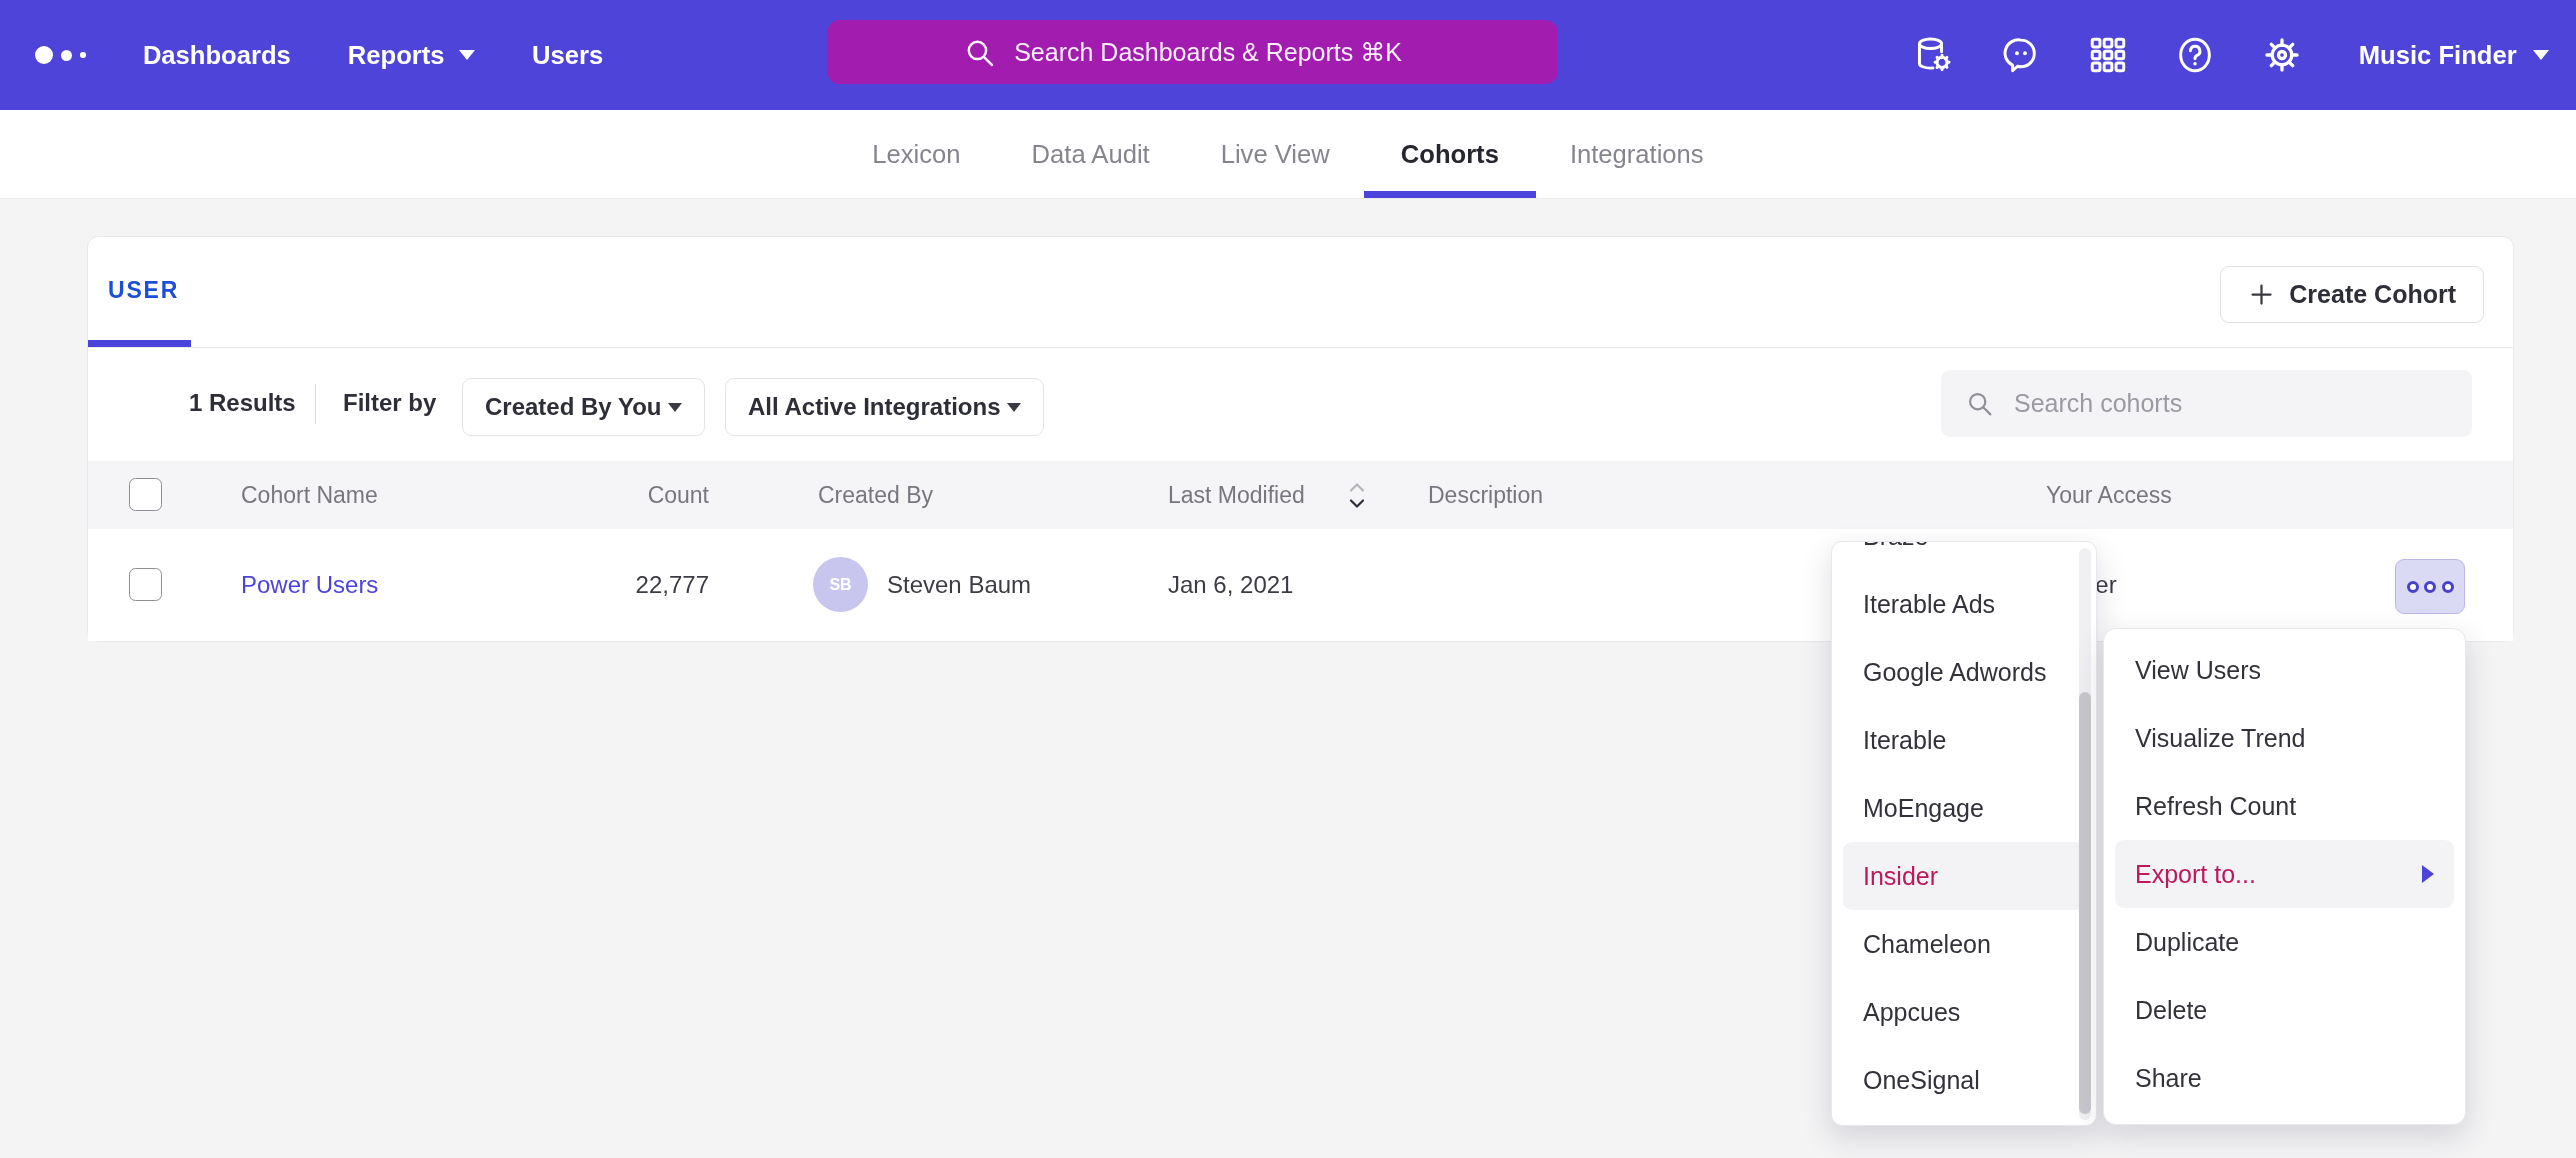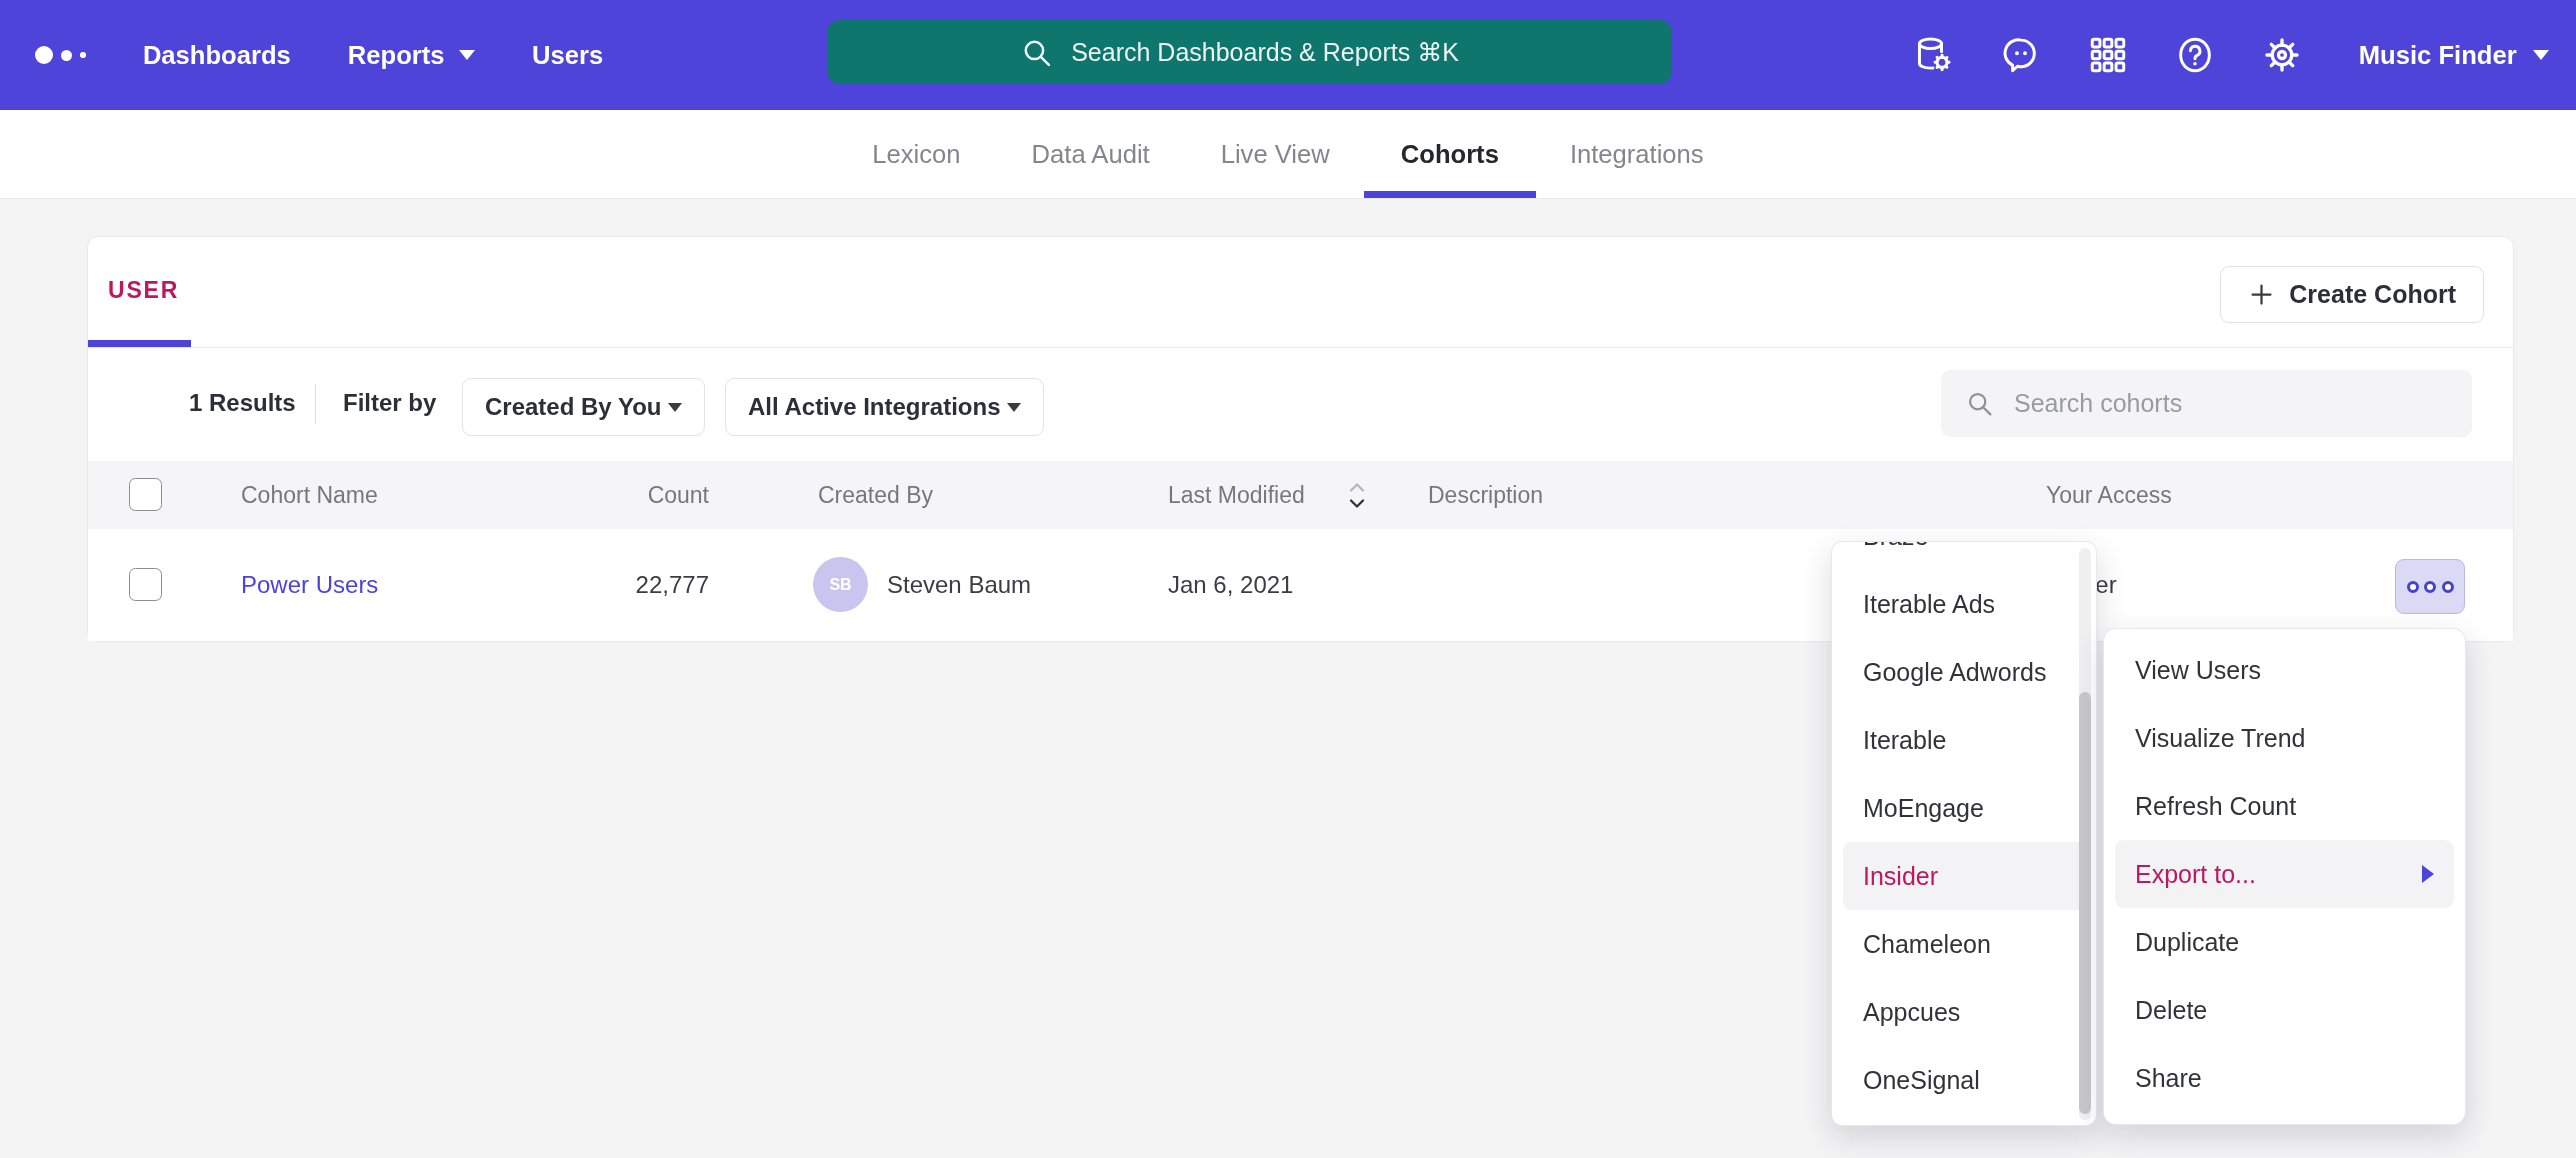--- a/index.html
+++ b/index.html
@@ -10,21 +10,21 @@
   .topnav{position:absolute;left:0;top:0;width:2576px;height:110px;background:#4e44d9;}
   .nav-left{position:absolute;left:35px;top:0;height:110px;display:flex;align-items:center;gap:57px;}
   .logo{display:flex;align-items:center;gap:8.2px;cursor:pointer;}
   .logo .d1{width:18px;height:18px;border-radius:50%;background:#fff;}
   .logo .d2{width:11px;height:11px;border-radius:50%;background:#fff;}
   .logo .d3{width:5.5px;height:5.5px;border-radius:50%;background:#fff;}
   .nav-item{display:flex;align-items:center;gap:14.6px;color:#fff;font-size:25.6px;font-weight:600;cursor:pointer;}
   .caret{width:0;height:0;border-left:8.2px solid transparent;border-right:8.2px solid transparent;
          border-top:10px solid currentColor;}
   .caret.small{border-left-width:7.3px;border-right-width:7.3px;border-top-width:9px;}
-  .gsearch{position:absolute;left:827px;top:20px;width:845px;height:64px;background:#0f766e;
+  .gsearch{position:absolute;left:827px;top:20px;width:731px;height:64px;background:#a21caf;
            border-radius:12.8px;display:flex;align-items:center;justify-content:center;gap:16.4px;cursor:text;}
   .gsearch svg{color:#fff;opacity:.95;}
   .gsearch input{width:406px;background:transparent;border:none;outline:none;color:#fff;
                  font-family:inherit;font-size:25px;}
   .gsearch input::placeholder{color:rgba(255,255,255,0.93);opacity:1;}
   .nav-right{position:absolute;right:27px;top:0;height:110px;display:flex;align-items:center;gap:45px;}
   .nav-icon{width:42px;height:42px;color:#fff;cursor:pointer;display:block;}
   .project{display:flex;align-items:center;gap:16.4px;color:#fff;font-size:25.6px;font-weight:700;
            cursor:pointer;margin-left:11px;}
 
@@ -33,21 +33,21 @@
           border-bottom:0.9px solid #ebebee;display:flex;justify-content:center;gap:71px;}
   .tab{position:relative;height:88px;display:flex;align-items:center;font-size:25.6px;color:#85858e;cursor:pointer;}
   .tab.active{color:#26262e;font-weight:600;}
   .tab .underline{position:absolute;left:-37px;right:-37px;bottom:0;height:7.3px;background:#4c43db;}
 
   
   .card{position:absolute;left:87px;top:236px;width:2427px;height:406px;background:#fff;
         border:0.9px solid #e9e9ec;border-radius:11px;box-sizing:border-box;}
   .panel-tabs{position:absolute;left:0;top:0;width:100%;height:111px;border-bottom:0.9px solid #e9e9ec;box-sizing:border-box;}
   .user-tab{position:absolute;left:20px;top:40px;font-size:23px;font-weight:700;letter-spacing:1.8px;
-            color:#be185d;cursor:pointer;}
+            color:#1d4ed8;cursor:pointer;}
   .user-underline{position:absolute;left:0;top:103px;width:103px;height:7.3px;background:#4c43db;}
   .create-btn{position:absolute;right:29px;top:29px;height:57px;padding:0 27px;border:0.9px solid #e1e1e5;
               border-radius:9px;display:flex;align-items:center;gap:14.6px;font-size:25px;font-weight:600;
               color:#2e2e38;background:#fff;cursor:pointer;box-sizing:border-box;}
 
   .results{position:absolute;left:101px;top:152px;font-size:24px;font-weight:600;color:#2e2e38;}
   .vdivider{position:absolute;left:227px;top:147px;width:0.9px;height:40px;background:#dcdce0;}
   .filterby{position:absolute;left:255px;top:152px;font-size:24px;font-weight:600;color:#2e2e38;}
   .dropdown{position:absolute;top:141px;height:58px;border:0.9px solid #e3e3e7;border-radius:9px;
             display:flex;align-items:center;gap:6px;padding:0 22px;font-size:24px;font-weight:600;

